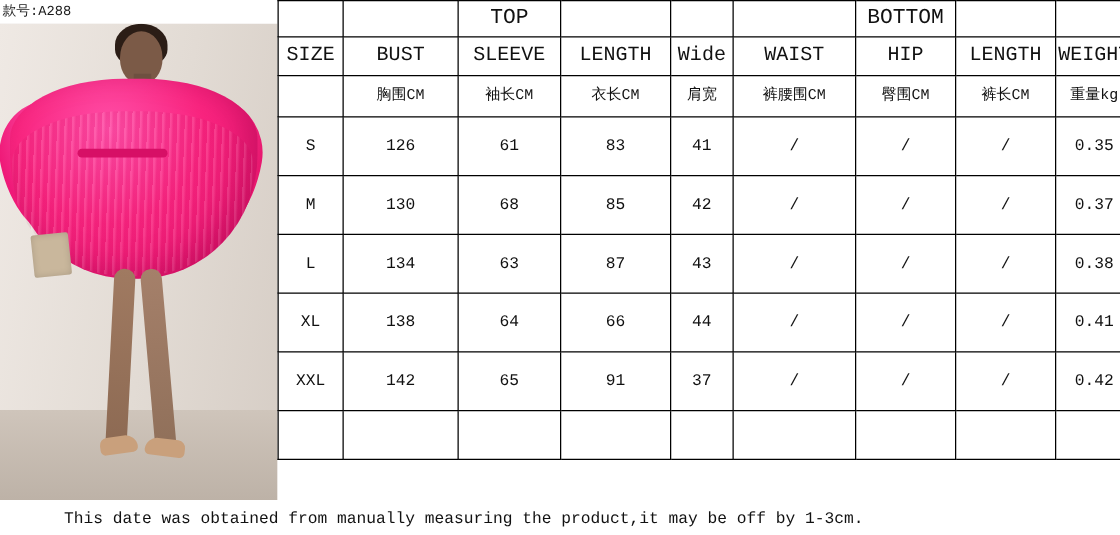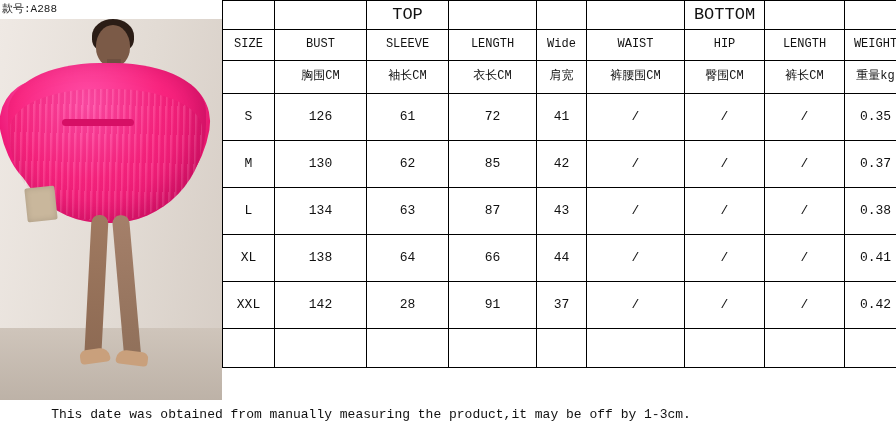--- a/index.html
+++ b/index.html
@@ -175,21 +175,21 @@
   #size-table td {
     border: 1px solid #000000;
     text-align: center;
     vertical-align: middle;
     padding: 0;
     line-height: 1.1;
     color: #111;
     font-family: "Liberation Mono", "DejaVu Sans Mono", monospace;
   }
   tr.group-row td { height: 28px; font-size: 17px; }
-  tr.head-row td  { height: 30px; font-size: 12px; }
+  tr.head-row td  { height: 30px; font-size: 16px; }
   tr.cn-row td    { height: 32px; font-size: 12px; }
   tr.data-row td  { height: 46px; font-size: 13px; }
   tr.blank-row td { height: 38px; }
   td.blank     { border: none; }
   td.blank-box { border: 1px solid #000; }
 
   .size-label { font-size: 15px; }
   .cn { font-family: "DejaVu Sans", "Liberation Sans", sans-serif; font-size: 12px; }
 
   
@@ -292,31 +292,31 @@
         <td class="cn">裤腰围CM</td>
         <td class="cn">臀围CM</td>
         <td class="cn">裤长CM</td>
         <td class="cn">重量kg</td>
       </tr>
 
       <tr class="data-row">
         <td class="size-label">S</td>
         <td>126</td>
         <td>61</td>
-        <td>72</td>
+        <td>83</td>
         <td>41</td>
         <td>/</td>
         <td>/</td>
         <td>/</td>
         <td>0.35</td>
       </tr>
       <tr class="data-row">
         <td class="size-label">M</td>
         <td>130</td>
-        <td>62</td>
+        <td>68</td>
         <td>85</td>
         <td>42</td>
         <td>/</td>
         <td>/</td>
         <td>/</td>
         <td>0.37</td>
       </tr>
       <tr class="data-row">
         <td class="size-label">L</td>
         <td>134</td>
@@ -335,21 +335,21 @@
         <td>66</td>
         <td>44</td>
         <td>/</td>
         <td>/</td>
         <td>/</td>
         <td>0.41</td>
       </tr>
       <tr class="data-row">
         <td class="size-label">XXL</td>
         <td>142</td>
-        <td>28</td>
+        <td>65</td>
         <td>91</td>
         <td>37</td>
         <td>/</td>
         <td>/</td>
         <td>/</td>
         <td>0.42</td>
       </tr>
 
       <tr class="blank-row">
         <td class="blank-box"></td>

